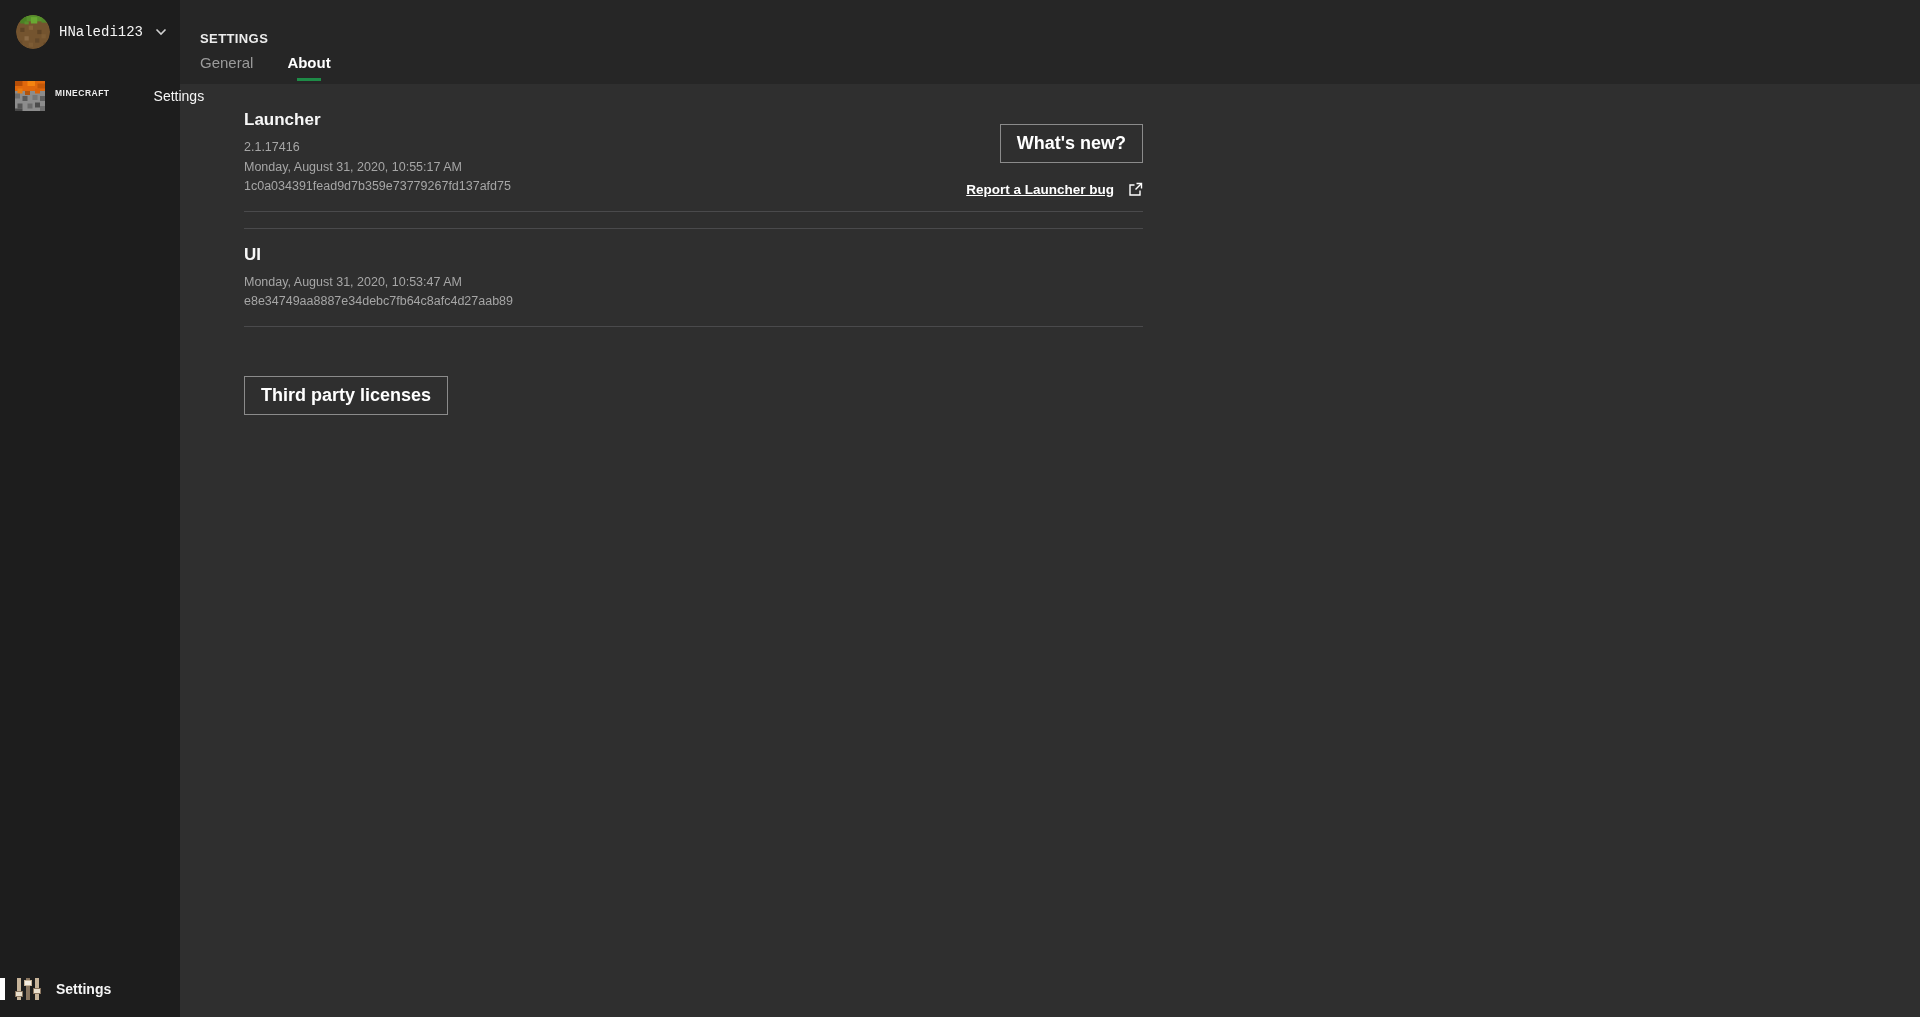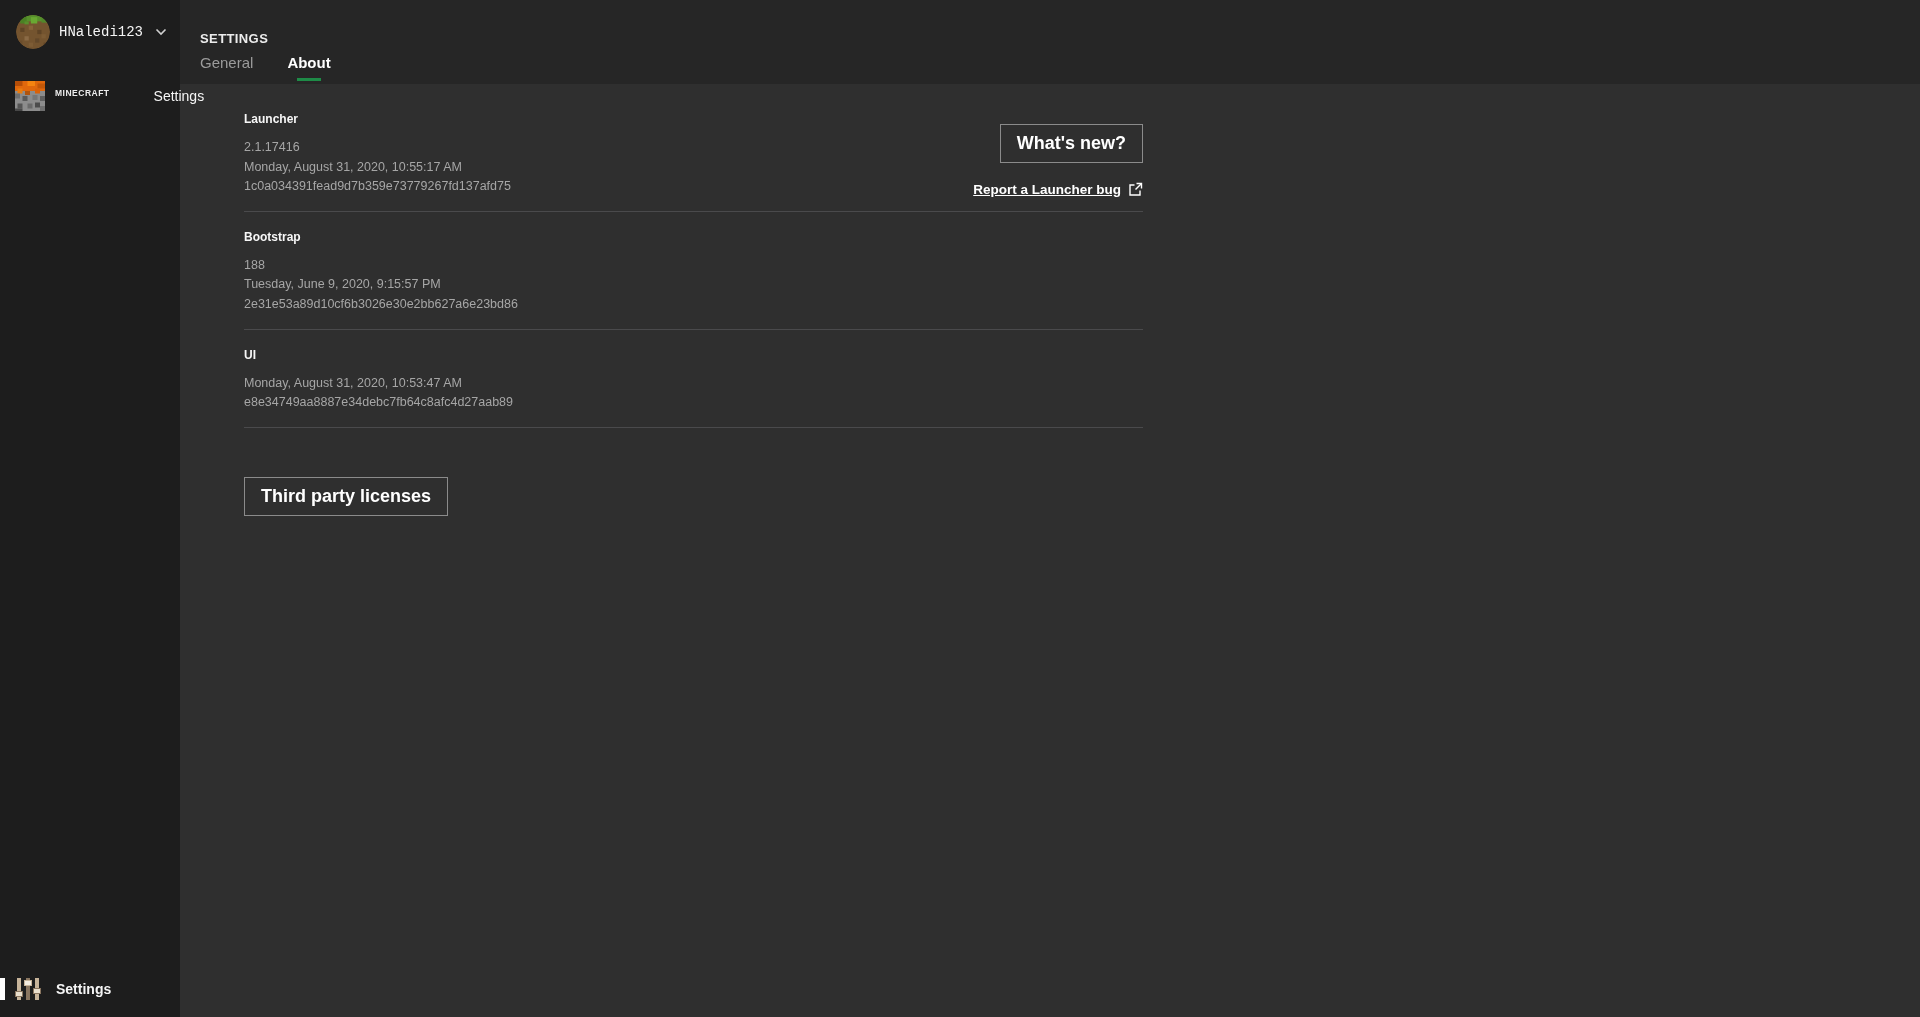--- a/index.html
+++ b/index.html
@@ -70,40 +70,40 @@
   .tab.active { color: #ffffff; font-weight: bold; }
   .tab-underline {
     position: absolute; left: 50%; transform: translateX(-50%);
     bottom: 4px; width: 24px; height: 3px; background: #1e8b47;
   }
 
   .content { padding: 26px 0 0 64px; background: #2f2f2f; flex: 1; }
   .column { width: 899px; }
 
   .section { position: relative; }
-  .section-title { font-size: 12px; font-weight: bold; color: #f7f7f7; line-height: 19px; margin-bottom: 9px; }
+  .section-title { font-size: 17px; font-weight: bold; color: #f7f7f7; line-height: 19px; margin-bottom: 9px; }
   .meta { font-size: 12.5px; color: #a6a6a6; line-height: 19.6px; }
 
   .divider { border: none; border-top: 1px solid #4a4a4c; margin: 14px 0 16px 0; width: 899px; }
 
   .btn {
     display: inline-block;
     background: transparent;
     border: 1px solid #8b8b8b;
     color: #ffffff;
     font-family: "Liberation Sans", "DejaVu Sans", sans-serif;
     font-size: 18px; font-weight: bold;
     padding: 8px 16px;
     cursor: pointer;
   }
 
   .section-right { position: absolute; right: 0; top: 14px; display: flex; flex-direction: column; align-items: flex-end; }
   .report-link {
     margin-top: 19px;
-    display: inline-flex; align-items: center; gap: 7px;
+    display: inline-flex; align-items: center; gap: 14px;
     color: #ffffff; font-size: 13.5px; font-weight: bold;
     text-decoration: underline; cursor: pointer;
   }
   .licenses-btn { margin-top: 33px; }
 </style>
 </head>
 <body>
 
 <div class="app">
 
@@ -225,26 +225,20 @@
                   <line x1="13" y1="2" x2="7.5" y2="7.5" stroke="#ffffff" stroke-width="1.4"></line>
                 </svg>
               </span>
             </a>
           </div>
         </div>
 
         <hr class="divider">
 
         
-        <div class="section">
-          <div class="section-title">Bootstrap</div>
-          <div class="meta">188</div>
-          <div class="meta">Tuesday, June 9, 2020, 9:15:57 PM</div>
-          <div class="meta">2e31e53a89d10cf6b3026e30e2bb627a6e23bd86</div>
-        </div>
 
         <hr class="divider">
 
         
         <div class="section">
           <div class="section-title">UI</div>
           <div class="meta">Monday, August 31, 2020, 10:53:47 AM</div>
           <div class="meta">e8e34749aa8887e34debc7fb64c8afc4d27aab89</div>
         </div>
 

